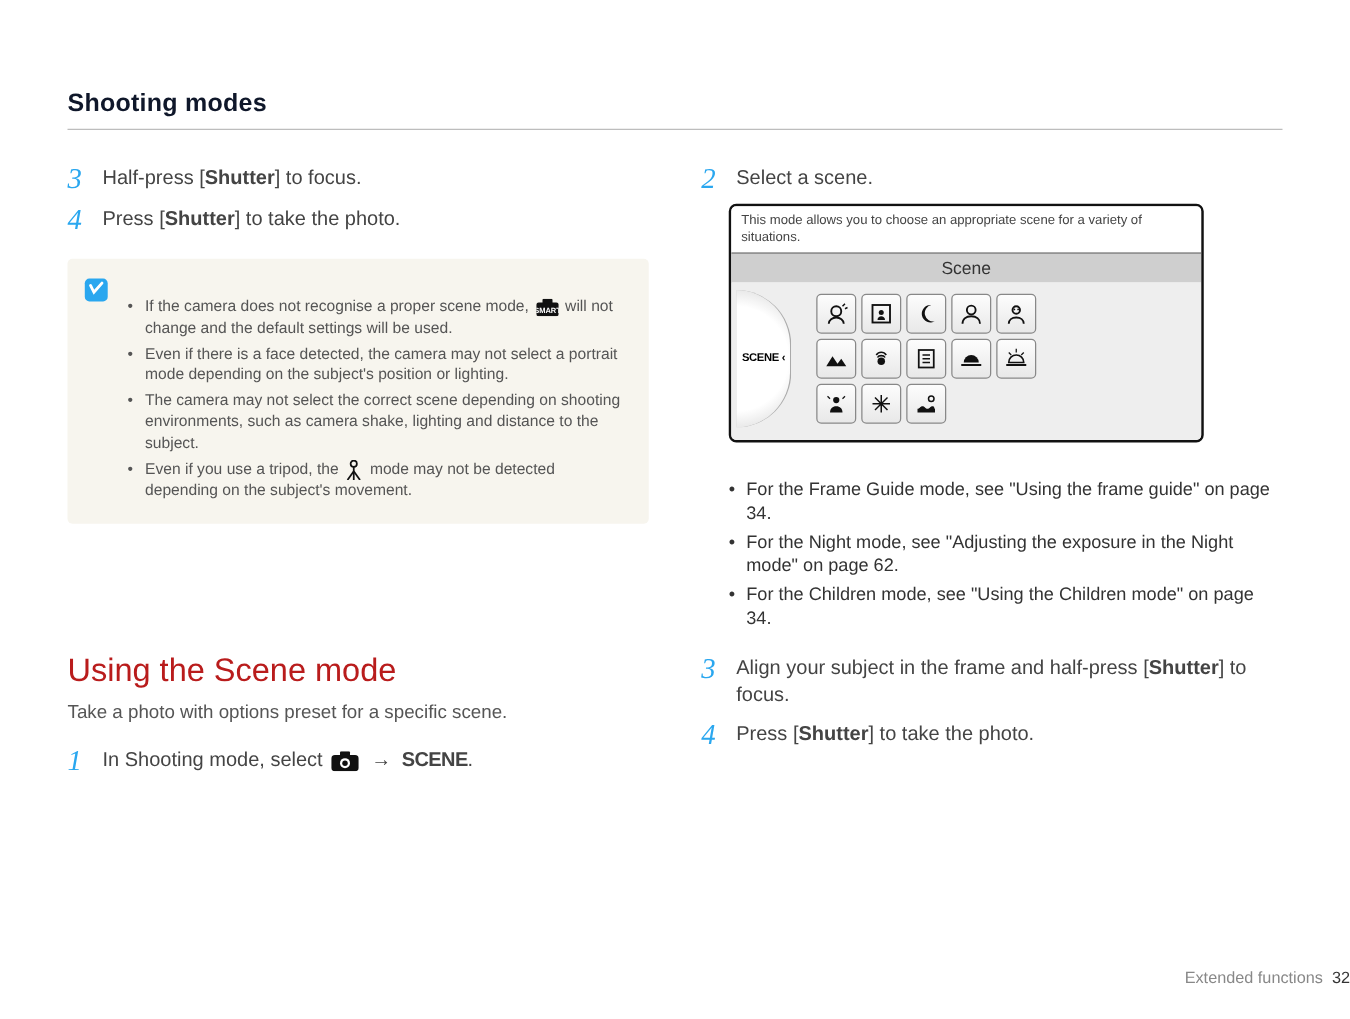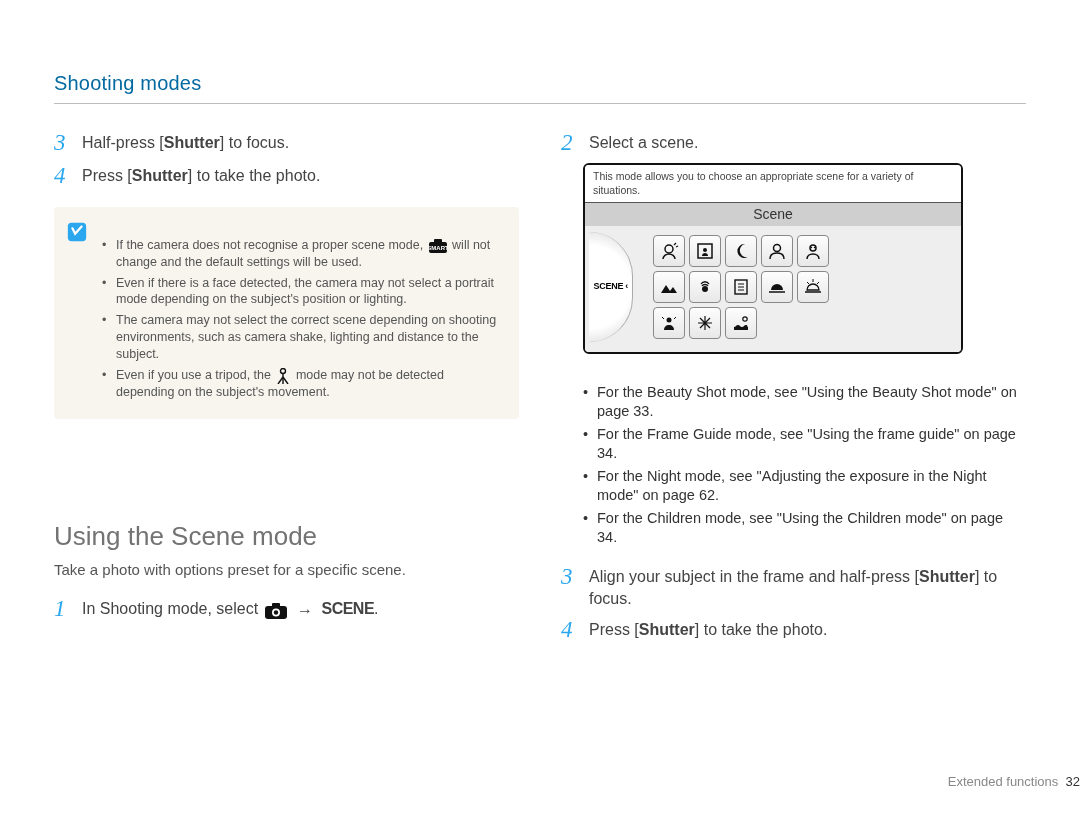--- a/index.html
+++ b/index.html
@@ -14,23 +14,23 @@
     height: 815px;
     position: relative;
     color: #333;
     font-size: 15px;
     line-height: 1.35;
   }
   .page {
     padding: 70px 54px 0 54px;
   }
   .header-title {
-    color: #0369a1;
+    color: #0f172a;
     font-size: 20px;
-    font-weight: 400;
+    font-weight: 700;
     letter-spacing: 0.2px;
     margin-bottom: 6px;
   }
   .header-rule {
     border: none;
     border-top: 1px solid #bdbdbd;
     margin-bottom: 26px;
   }
   .cols {
     display: flex;
@@ -100,21 +100,21 @@
   }
   .inline-icon {
     display: inline-block;
     vertical-align: middle;
     margin: 0 2px;
   }
   .inline-icon svg {
     vertical-align: middle;
   }
   .section-heading {
-    color: #737373;
+    color: #b91c1c;
     font-size: 26px;
     font-weight: 400;
     margin-top: 100px;
     margin-bottom: 6px;
   }
   .section-sub {
     color: #555;
     font-size: 15px;
     margin-bottom: 16px;
   }
@@ -405,21 +405,20 @@
                 </svg>
               </div>
             <div class="icon-cell" style="visibility:hidden"></div>
             <div class="icon-cell" style="visibility:hidden"></div>
             <div class="icon-cell" style="visibility:hidden"></div>
           </div>
         </div>
       </div>
 
       <ul class="refs">
-        <li>For the Beauty Shot mode, see "Using the Beauty Shot mode" on page 33.</li>
         <li>For the Frame Guide mode, see "Using the frame guide" on page 34.</li>
         <li>For the Night mode, see "Adjusting the exposure in the Night mode" on page 62.</li>
         <li>For the Children mode, see "Using the Children mode" on page 34.</li>
       </ul>
 
       <div class="step">
         <div class="step-num">3</div>
         <div class="step-text">
           <span>Align your subject in the frame and half-press [</span><b>Shutter</b><span>] to focus.</span>
         </div>

